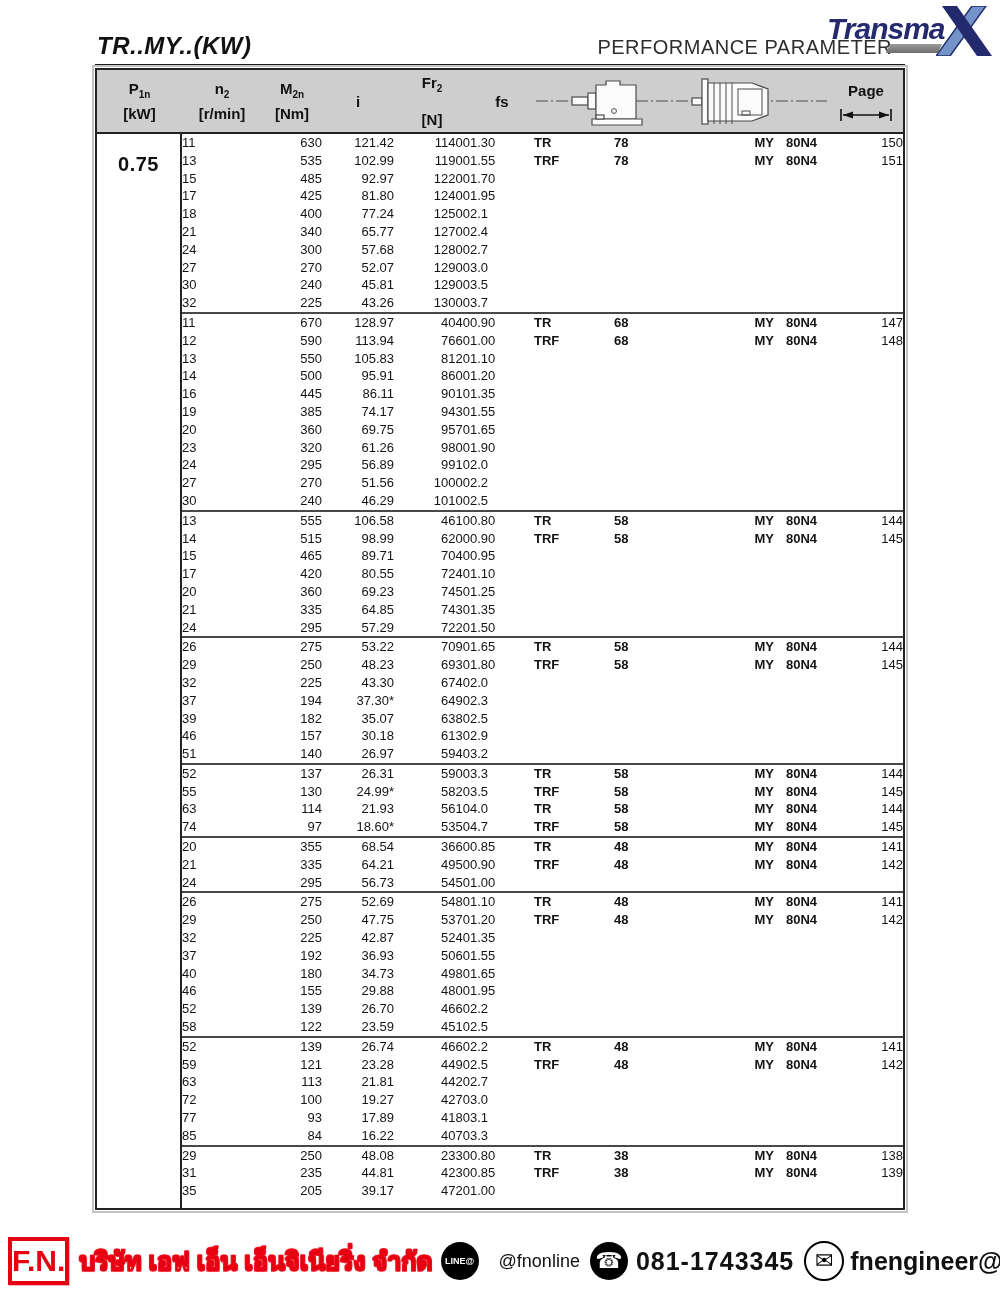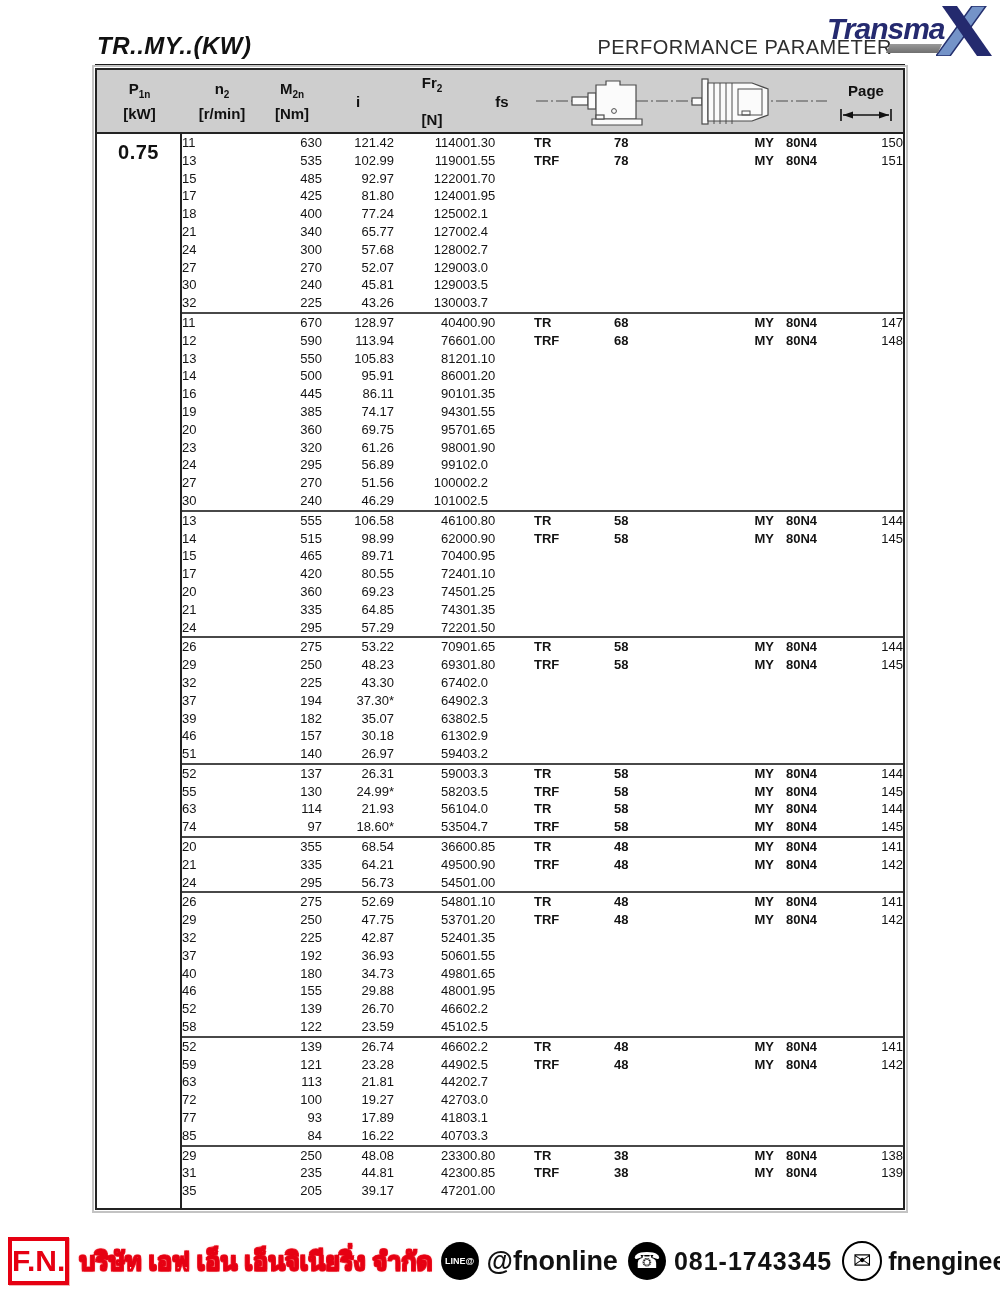--- a/index.html
+++ b/index.html
@@ -51,21 +51,21 @@
   .w-fr2 { width:76px;gap:12px; }
   .w-fs  { width:64px; }
   .w-draw{ width:295px; position:relative; }
   .w-page{ width:74px;gap:7px; }
   .page-arrow { margin-top:2px; }
 
   .tbody-wrap { display:flex; min-height:1074px; }
   .power-col {
     width:85px; border-right:2px solid #232323; text-align:center;
   }
-  .power-value { font-size:20px; font-weight:bold; padding-top:7px; letter-spacing:0.5px; }
+  .power-value { font-size:20px; font-weight:bold; padding-top:19px; letter-spacing:0.5px; }
 
   table.data { border-collapse:collapse; table-layout:fixed; width:721px; align-self:flex-start; }
   table.data td {
     height:17.8px; line-height:17.8px; font-size:13px; padding:0;
     white-space:nowrap; overflow:visible; color:#141414;
   }
   td.c-n2   { text-align:left; padding-right:20px; }
   td.c-m2n  { text-align:right; padding-right:18px; }
   td.c-i    { text-align:right; padding-right:15px; }
   td.c-fr2  { text-align:right; padding-right:18px; }
@@ -92,21 +92,21 @@
     margin-left:10px; font-size:25px; font-weight:bold; color:#fff;
     -webkit-text-stroke:1.4px #e60012;
     text-shadow:0 0 3px #ff8a8a, 1px 1px 0 #e60012, -1px -1px 0 #e60012, 1px -1px 0 #e60012, -1px 1px 0 #e60012;
     white-space:nowrap;
   }
   .line-badge {
     margin-left:8px; width:38px; height:38px; border-radius:50%; background:#000;
     color:#fff; display:flex; align-items:center; justify-content:center;
     font-size:9px; font-weight:bold; flex:none;
   }
-  .handle { margin-left:8px; font-size:27px; font-weight:bold; white-space:nowrap; }
+  .handle { margin-left:20px; font-size:18px; font-weight:normal; white-space:nowrap; }
   .phone-badge {
     margin-left:10px; width:38px; height:38px; border-radius:50%; background:#000;
     color:#fff; display:flex; align-items:center; justify-content:center; font-size:22px; flex:none;
   }
   .phone-number { margin-left:8px; font-size:25px; font-weight:bold; letter-spacing:1px; white-space:nowrap; }
   .mail-badge {
     margin-left:10px; width:40px; height:40px; border-radius:50%; background:#fff;
     border:2px solid #000; color:#000; display:flex; align-items:center; justify-content:center;
     font-size:22px; flex:none;
   }

